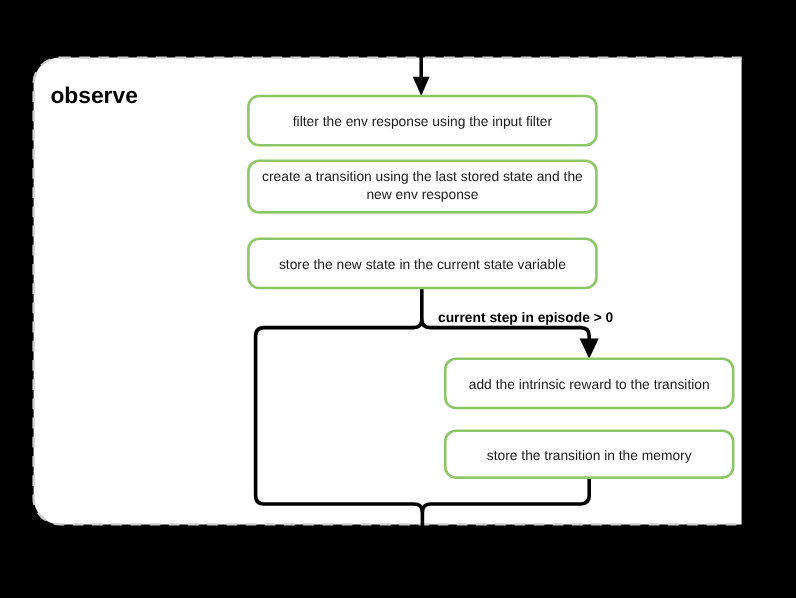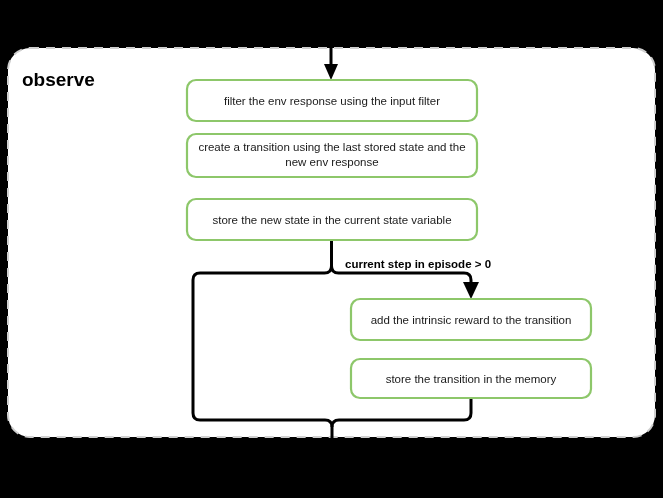--- a/index.html
+++ b/index.html
@@ -2,25 +2,26 @@
 <html><head>
 <meta charset="utf-8">
 <style>
   html, body {
     margin: 0;
     padding: 0;
     background: #000000;
   }
   #screen {
     position: relative;
-    width: 663px;
+    width: 598px;
     height: 498px;
     background: #000000;
     overflow: hidden;
     font-family: "Liberation Sans", sans-serif;
+    margin-left: 20px;
   }
   #diagram {
     position: absolute;
     left: 0;
     top: 0;
     width: 663px;
     height: 498px;
   }
   .node-text {
     font-family: "Liberation Sans", sans-serif;

